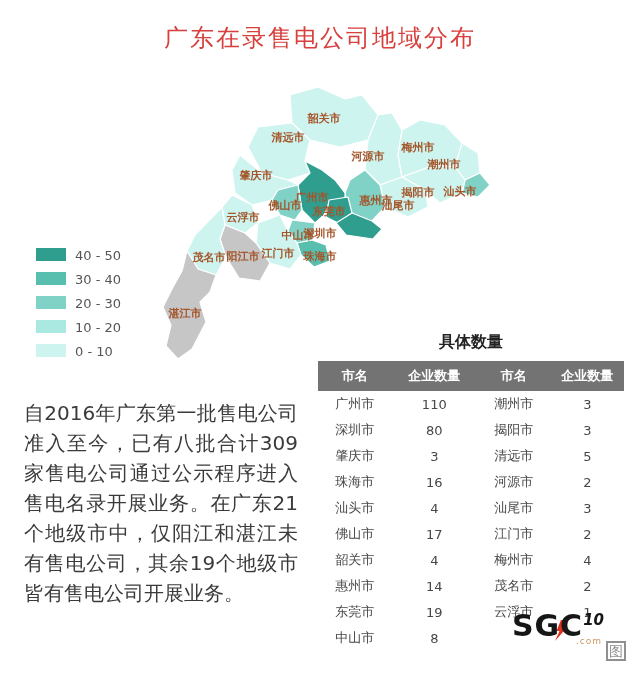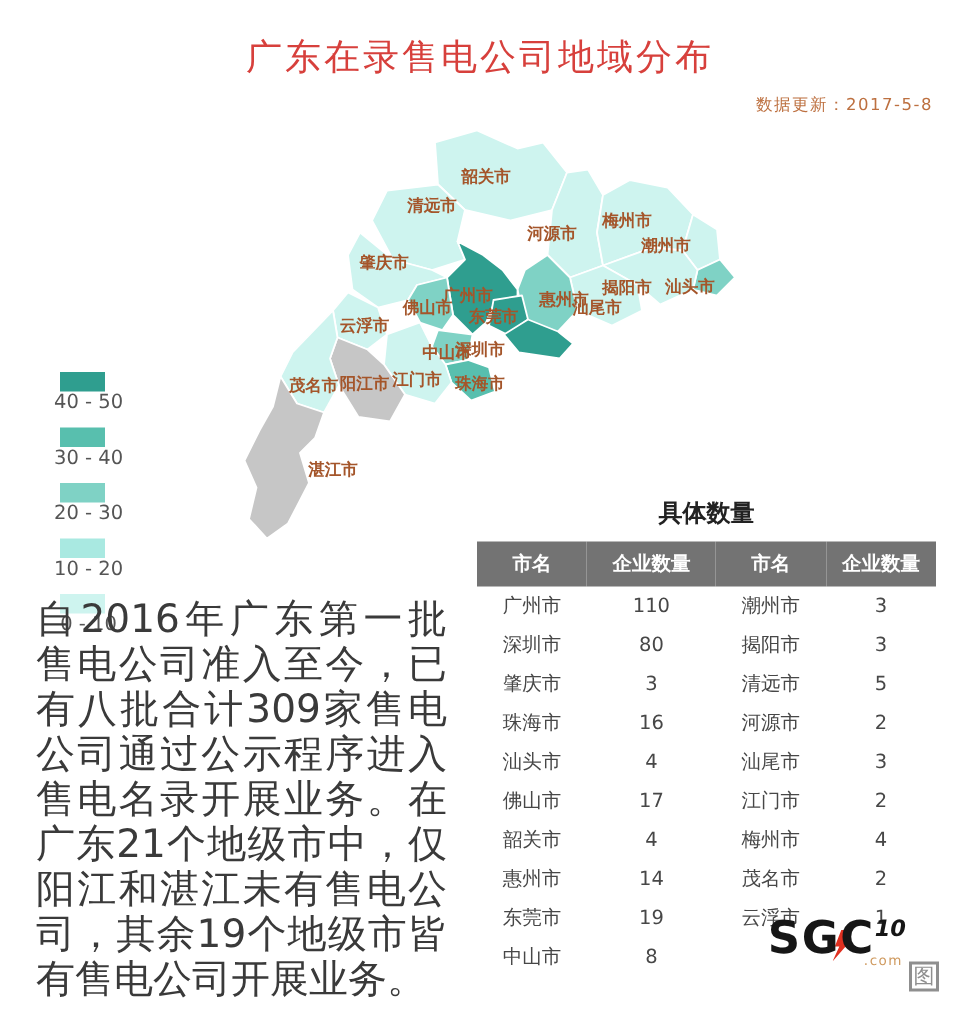--- a/index.html
+++ b/index.html
@@ -3,38 +3,38 @@
 <meta charset="utf-8">
 <style>
   html,body{margin:0;padding:0;background:#fff;}
   .canvas{position:relative;width:640px;height:681px;background:#ffffff;overflow:hidden;
           font-family:"DejaVu Sans",sans-serif;}
   .title{position:absolute;top:22px;left:0;width:100%;text-align:center;
          font-size:24px;color:#d7403c;letter-spacing:2px;white-space:nowrap;}
   .subtitle{position:absolute;top:62px;right:18px;font-size:11px;color:#bd7040;letter-spacing:1px;}
   
   .legend{position:absolute;left:36px;top:248px;}
-  .legend-item{display:flex;align-items:center;margin-bottom:9px;flex-direction:column;}
+  .legend-item{display:flex;margin-bottom:9px;}
   .legend-swatch{width:30px;height:13px;margin-right:9px;display:inline-block;}
   .legend-label{font-size:13px;color:#555;}
   
   .map{position:absolute;left:140px;top:85px;width:390px;height:290px;}
   .map svg{position:absolute;left:0;top:0;}
   .map-label{position:absolute;transform:translate(-50%,-50%);font-size:11px;font-weight:bold;
              color:#a4552a;white-space:nowrap;}
   
   .stats{position:absolute;left:318px;top:332px;width:306px;}
   .stats-title{text-align:center;font-size:16px;font-weight:bold;color:#222;margin:0 0 8px 0;}
   .stats table{width:100%;border-collapse:collapse;}
   .stats thead th{background:#737373;color:#fff;font-size:13px;font-weight:bold;padding:6px 2px;}
   .stats thead th:nth-child(1){width:24%;} .stats thead th:nth-child(2){width:28%;}
   .stats thead th:nth-child(3){width:24%;} .stats thead th:nth-child(4){width:24%;}
   .stats tbody td{font-size:13px;color:#474747;text-align:center;padding:4px 2px;}
   
-  .paragraph{position:absolute;left:24px;top:398px;width:274px;font-size:26px;line-height:30px;
+  .paragraph{position:absolute;left:24px;top:398px;width:274px;font-size:20px;line-height:30px;
              color:#3a3a3a;text-align:justify;}
   
   .wm{position:absolute;right:10px;bottom:14px;width:156px;height:56px;}
   .wm-top{position:absolute;right:26px;top:0;font-size:30px;font-weight:bold;color:#161616;
           letter-spacing:1px;line-height:1;}
   .wm-sup{font-size:15px;font-style:italic;vertical-align:super;letter-spacing:0;}
   .wm-com{position:absolute;right:28px;top:25px;font-size:9px;color:#cf9a5f;letter-spacing:1px;}
   .wm-bolt{position:absolute;right:62px;top:9px;width:13px;height:21px;background:#e03020;
            clip-path:polygon(45% 0,100% 0,60% 40%,85% 40%,0 100%,35% 52%,12% 52%);}
   .wm-cn{position:absolute;right:26px;top:24px;font-size:25px;font-weight:bold;color:#fff;
@@ -42,21 +42,20 @@
          text-shadow:-1px -1px 0 #8f8f8f,1px -1px 0 #8f8f8f,-1px 1px 0 #8f8f8f,1px 1px 0 #8f8f8f;}
   .wm-boxed{position:absolute;right:4px;top:30px;font-size:14px;line-height:16px;color:#8f8f8f;
             border:2px solid #8f8f8f;background:#fff;padding:0 1px;text-shadow:none;}
 </style>
 </head>
 <body>
 
 <div class="canvas">
 
   <div class="title">广东在录售电公司地域分布</div>
-  <div class="subtitle">数据更新：2017-5-8</div>
 
   <div class="map">
     <svg width="390" height="290" viewBox="0 0 390 290">
         <path d="M150,10 L178,2 L205,14 L222,10 L238,30 L228,55 L200,62 L170,55 L152,38 Z" fill="#cef4ef" stroke="#ffffff" stroke-width="1.2" stroke-linejoin="round"></path>
         <path d="M118,42 L152,38 L170,55 L165,76 L170,88 L148,95 L122,88 L108,62 Z" fill="#cef4ef" stroke="#ffffff" stroke-width="1.2" stroke-linejoin="round"></path>
         <path d="M228,55 L238,30 L252,28 L262,45 L258,70 L262,92 L240,100 L225,85 Z" fill="#cef4ef" stroke="#ffffff" stroke-width="1.2" stroke-linejoin="round"></path>
         <path d="M262,45 L280,35 L305,40 L322,58 L315,82 L295,80 L262,92 L258,70 Z" fill="#cef4ef" stroke="#ffffff" stroke-width="1.2" stroke-linejoin="round"></path>
         <path d="M315,82 L322,58 L338,68 L340,88 L325,95 Z" fill="#cef4ef" stroke="#ffffff" stroke-width="1.2" stroke-linejoin="round"></path>
         <path d="M325,95 L340,88 L350,100 L338,112 L322,108 Z" fill="#7fd2c5" stroke="#ffffff" stroke-width="1.2" stroke-linejoin="round"></path>
         <path d="M295,80 L315,82 L325,95 L322,108 L300,118 L285,105 L262,92 Z" fill="#cef4ef" stroke="#ffffff" stroke-width="1.2" stroke-linejoin="round"></path>
@@ -89,21 +88,21 @@
         <div class="map-label" style="left: 103px; top: 132px;">云浮市</div>
         <div class="map-label" style="left: 172px; top: 112px;">广州市</div>
         <div class="map-label" style="left: 145px; top: 120px;">佛山市</div>
         <div class="map-label" style="left: 189px; top: 126px;">东莞市</div>
         <div class="map-label" style="left: 180px; top: 148px;">深圳市</div>
         <div class="map-label" style="left: 158px; top: 150px;">中山市</div>
         <div class="map-label" style="left: 180px; top: 171px;">珠海市</div>
         <div class="map-label" style="left: 138px; top: 168px;">江门市</div>
         <div class="map-label" style="left: 103px; top: 171px;">阳江市</div>
         <div class="map-label" style="left: 69px; top: 172px;">茂名市</div>
-        <div class="map-label" style="left: 45px; top: 228px; margin-left: 37px;">湛江市</div>
+        <div class="map-label" style="left: 45px; top: 228px;">湛江市</div>
       </div>
   </div>
 
   <div class="legend">
       <div class="legend-item">
         <span class="legend-swatch" style="background: rgb(47, 158, 143);"></span>
         <span class="legend-label">40 - 50</span>
       </div>
       <div class="legend-item">
         <span class="legend-swatch" style="background: rgb(88, 191, 174);"></span>

